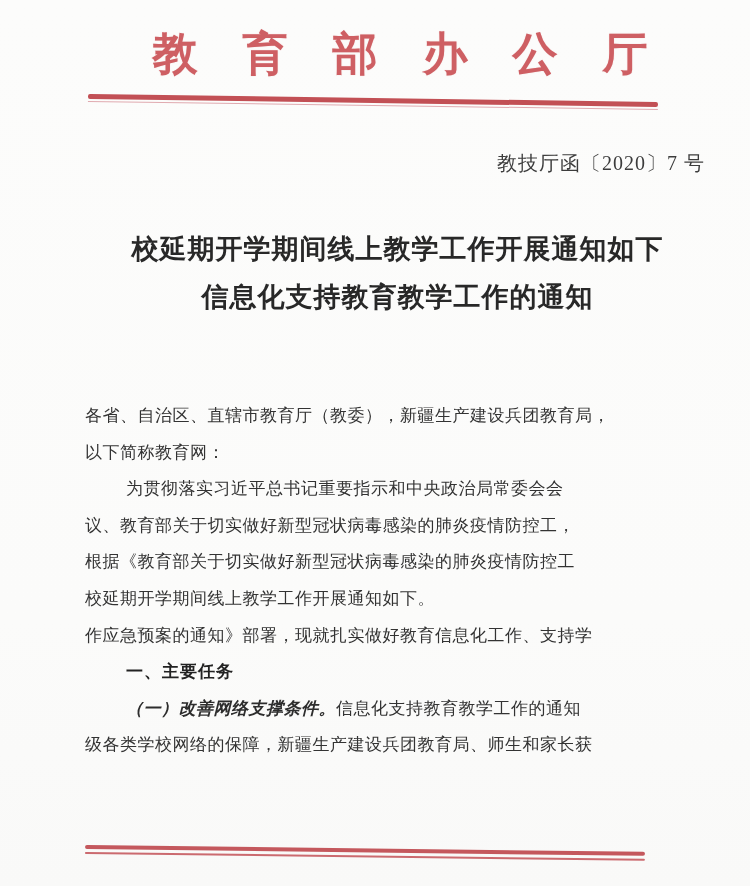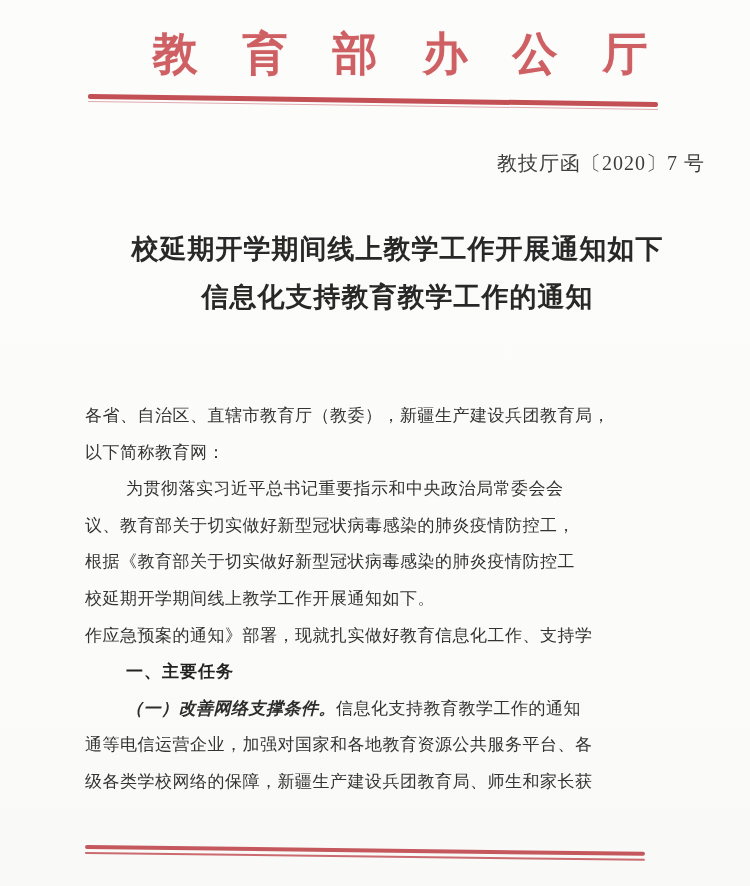--- a/index.html
+++ b/index.html
@@ -148,21 +148,20 @@
     <div class="line">以下简称教育网：</div>
     <div class="line indent">为贯彻落实习近平总书记重要指示和中央政治局常委会会</div>
     <div class="line">议、教育部关于切实做好新型冠状病毒感染的肺炎疫情防控工，</div>
     <div class="line">根据《教育部关于切实做好新型冠状病毒感染的肺炎疫情防控工</div>
     <div class="line">校延期开学期间线上教学工作开展通知如下。</div>
     <div class="line">作应急预案的通知》部署，现就扎实做好教育信息化工作、支持学</div>
     <div class="line indent heading">一、主要任务</div>
     <div class="line indent">
       <span class="item-lead">（一）改善网络支撑条件。</span><span>信息化支持教育教学工作的通知</span>
     </div>
-    <div class="line">通等电信运营企业，加强对国家和各地教育资源公共服务平台、各</div>
     <div class="line">级各类学校网络的保障，新疆生产建设兵团教育局、师生和家长获</div>
   </div>
 
   <div class="footer-rule">
     <div class="top"></div>
     <div class="bottom"></div>
   </div>
 
 </div>
 

